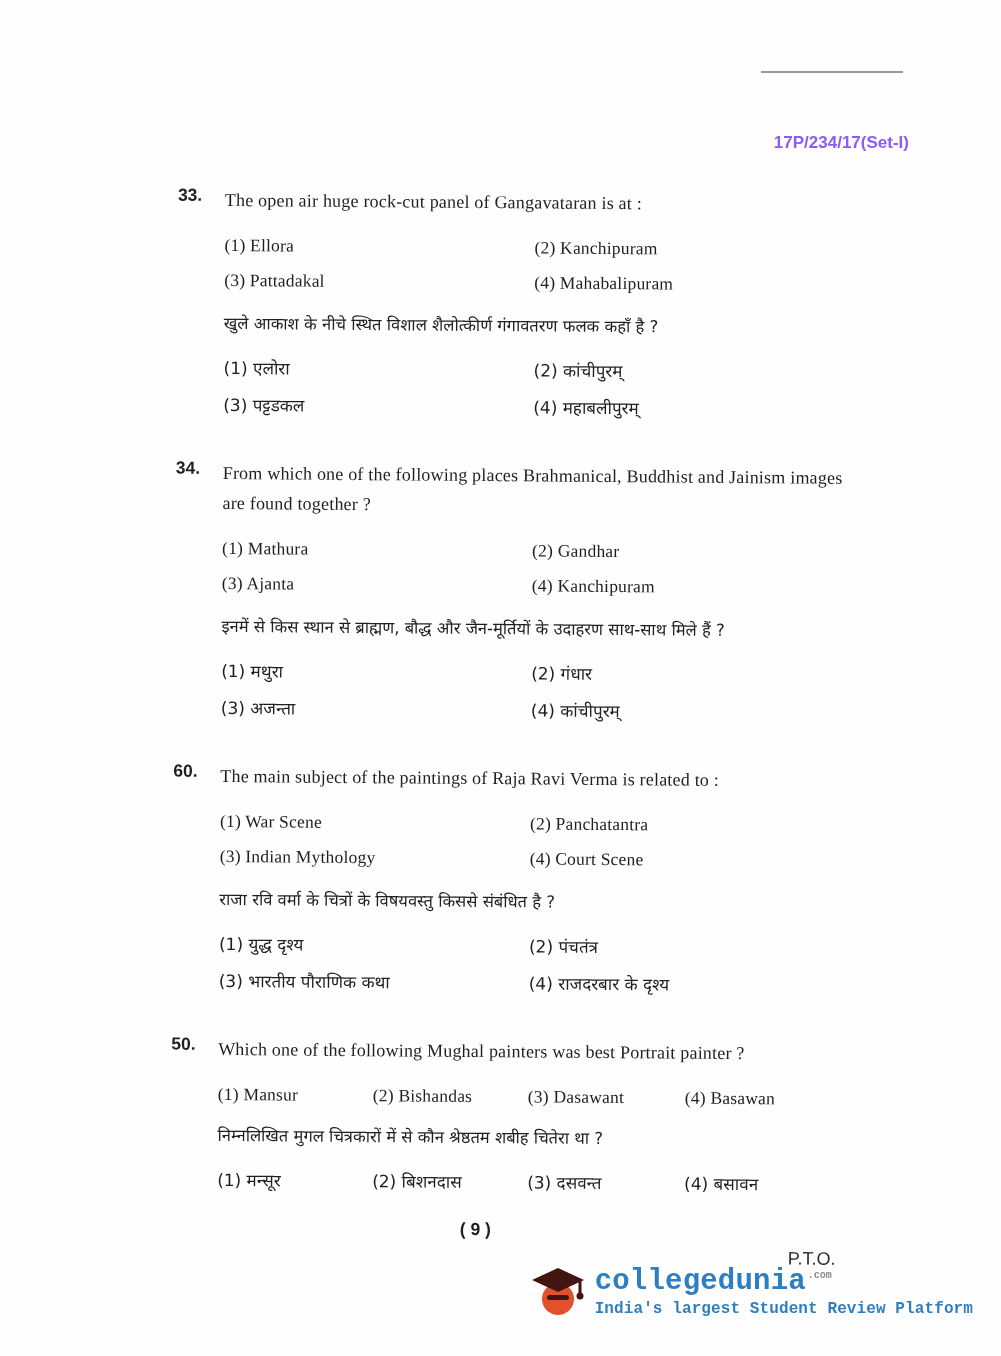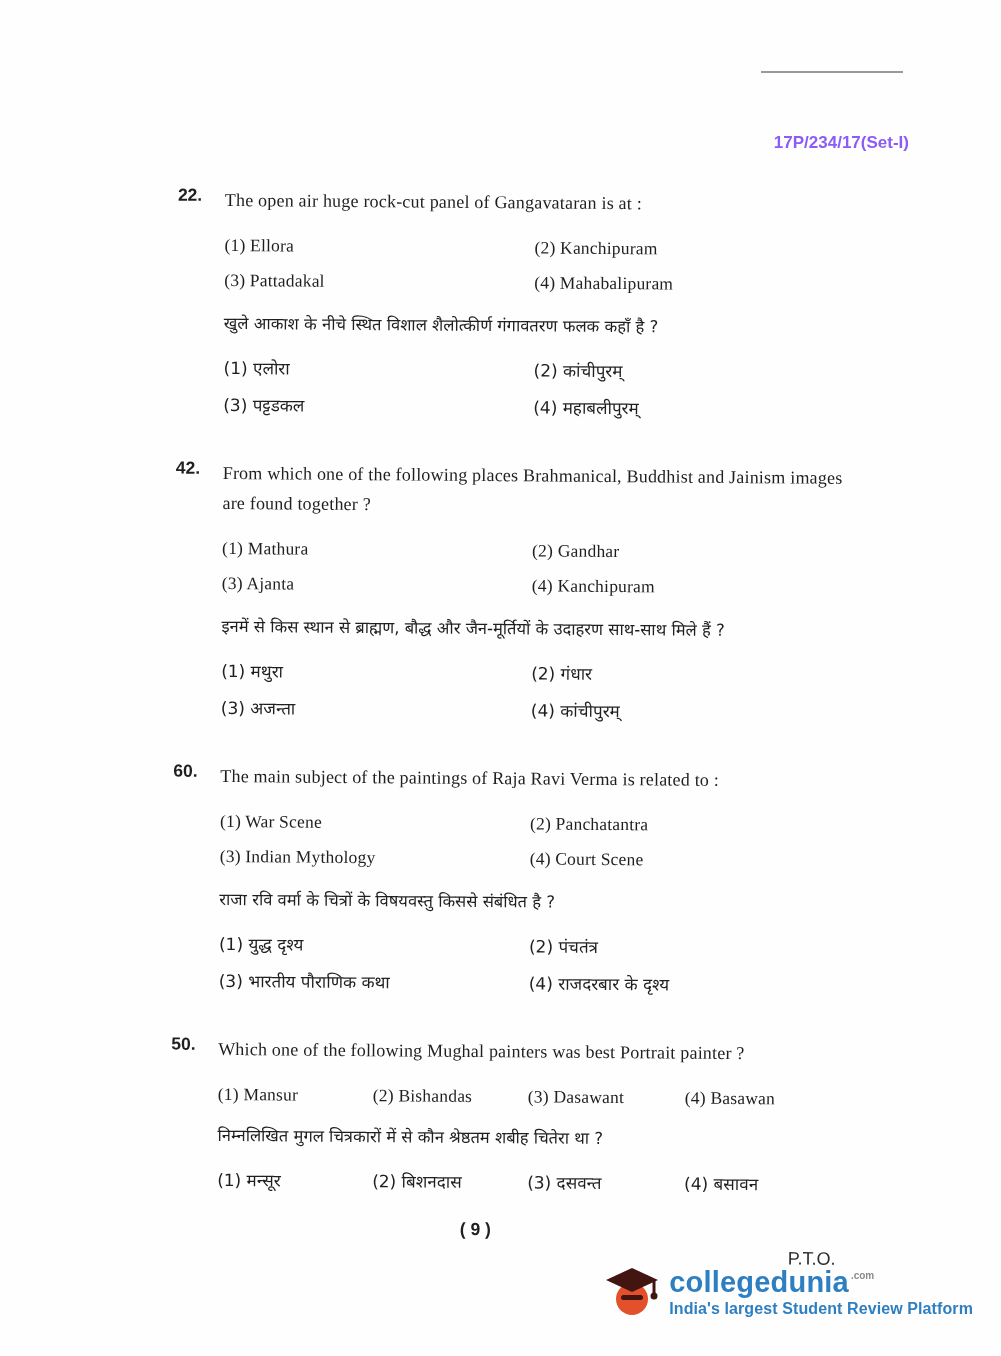--- a/index.html
+++ b/index.html
@@ -60,21 +60,21 @@
   .pto {
     margin-top: 6px; text-align: right; padding-right: 62px;
     font-size: 18px; font-family: "Liberation Sans", sans-serif;
     color: #2c2c2c;
   }
   .footer-logo {
     position: absolute; right: 28px; bottom: 36px;
     display: flex; align-items: center; gap: 9px;
   }
   .logo-icon { width: 56px; height: 56px; flex: none; }
-  .logo-text { font-family: Liberation Sans, sans-serif; }
+  .logo-text { font-family: Liberation Mono, monospace; }
   .brand-line { display: flex; align-items: flex-start; }
   .brand {
     font-size: 29px; font-weight: bold; color: #2e7fc1;
     letter-spacing: 0.2px; line-height: 30px;
   }
   .brand-suffix {
     font-size: 10px; color: #8a8a8a; margin-left: 2px; margin-top: 3px;
     font-weight: bold;
     text-align: center;
   }
@@ -89,41 +89,41 @@
 <div class="page">
 
   <div class="top-mark"></div>
 
   <div class="header-code">17P/234/17(Set-I)</div>
 
   <div class="content">
 
     <section class="question">
       <div class="q-head">
-        <span class="q-num">22.</span>
+        <span class="q-num">33.</span>
         <span class="q-text en">The open air huge rock-cut panel of Gangavataran is at :</span>
       </div>
       <div class="opts grid2">
         <span class="opt en">(1)  Ellora</span>
         <span class="opt en">(2)  Kanchipuram</span>
         <span class="opt en">(3)  Pattadakal</span>
         <span class="opt en">(4)  Mahabalipuram</span>
       </div>
       <div class="q-text hi">खुले आकाश के नीचे स्थित विशाल शैलोत्कीर्ण गंगावतरण फलक कहाँ है ?</div>
       <div class="opts grid2">
         <span class="opt hi">(1)  एलोरा</span>
         <span class="opt hi">(2)  कांचीपुरम्</span>
         <span class="opt hi">(3)  पट्टडकल</span>
         <span class="opt hi">(4)  महाबलीपुरम्</span>
       </div>
     </section>
 
     <section class="question">
       <div class="q-head">
-        <span class="q-num">42.</span>
+        <span class="q-num">34.</span>
         <span class="q-text en">From which one of the following places Brahmanical, Buddhist and Jainism images are found together ?</span>
       </div>
       <div class="opts grid2">
         <span class="opt en">(1)  Mathura</span>
         <span class="opt en">(2)  Gandhar</span>
         <span class="opt en">(3)  Ajanta</span>
         <span class="opt en">(4)  Kanchipuram</span>
       </div>
       <div class="q-text hi">इनमें से किस स्थान से ब्राह्मण, बौद्ध और जैन-मूर्तियों के उदाहरण साथ-साथ मिले हैं ?</div>
       <div class="opts grid2">

